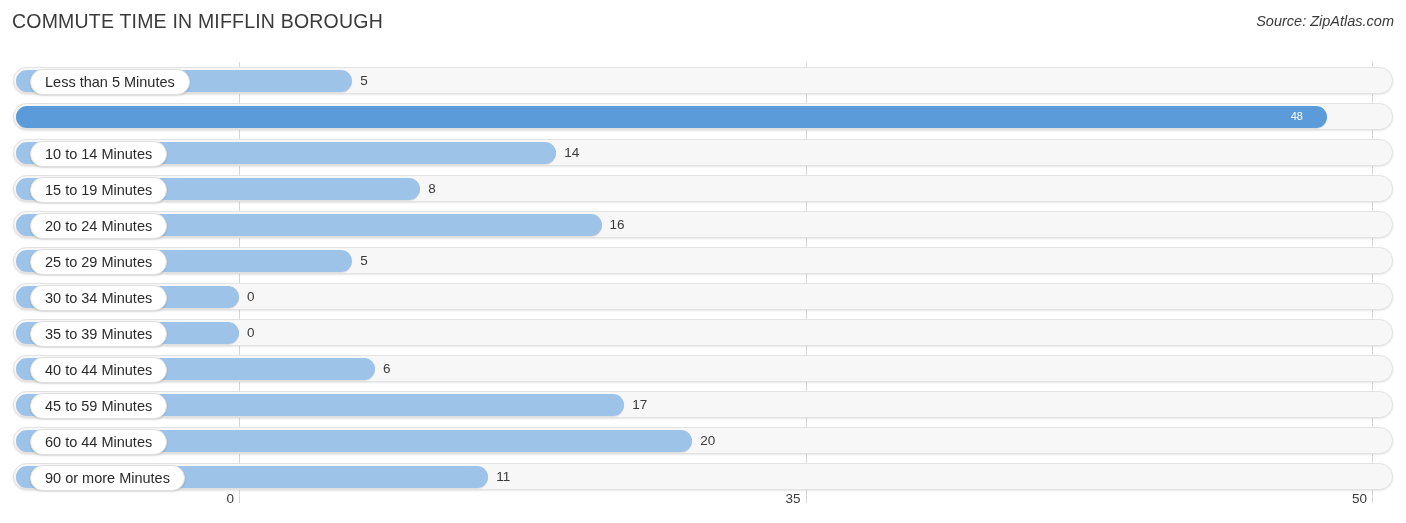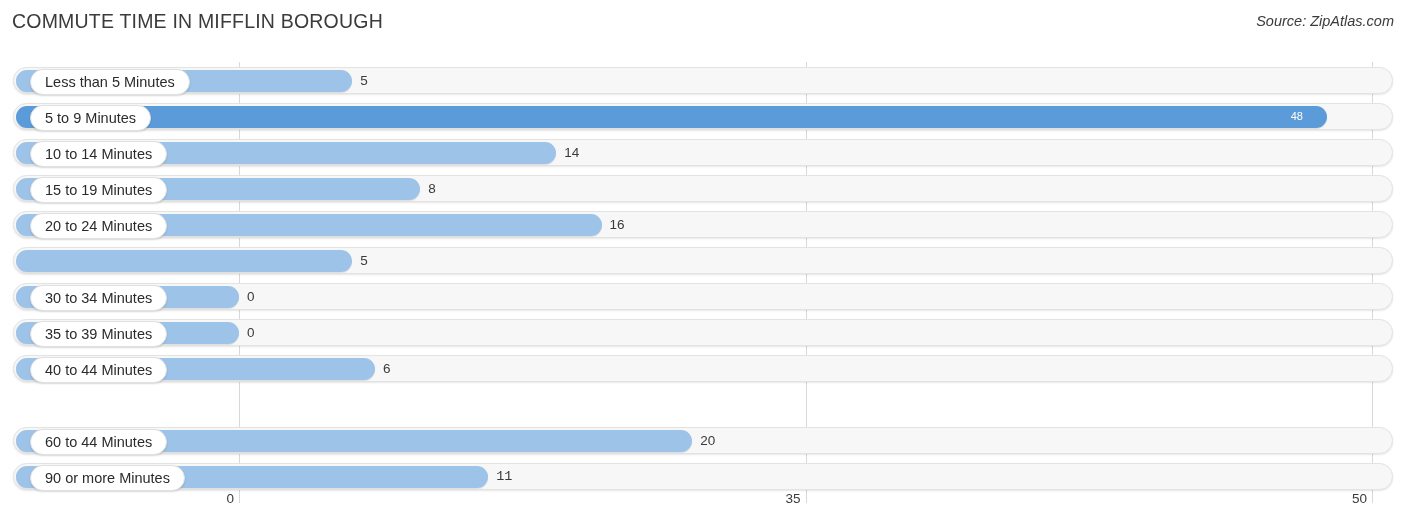--- a/index.html
+++ b/index.html
@@ -152,21 +152,20 @@
     <div class="gridline" style="left: 1372px;"></div>
     <div class="bar-row" style="top: 5px;">
       <div class="bar-track"></div>
       <div class="bar-fill" style="width: 336.3px;"></div>
       <div class="bar-label">Less than 5 Minutes</div>
       <div class="bar-value" style="left: 347.3px;">5</div>
     </div>
     <div class="bar-row highlight" style="top: 41px;">
       <div class="bar-track"></div>
       <div class="bar-fill" style="width: 1310.68px;"></div>
-      <div class="bar-label">5 to 9 Minutes</div>
       <div class="bar-value inside" style="left: 1277.68px;">48</div>
     </div>
     <div class="bar-row" style="top: 77px;">
       <div class="bar-track"></div>
       <div class="bar-fill" style="width: 540.24px;"></div>
       <div class="bar-label">10 to 14 Minutes</div>
       <div class="bar-value" style="left: 551.24px;">14</div>
     </div>
     <div class="bar-row" style="top: 113px;">
       <div class="bar-track"></div>
@@ -176,51 +175,58 @@
     </div>
     <div class="bar-row" style="top: 149px;">
       <div class="bar-track"></div>
       <div class="bar-fill" style="width: 585.56px;"></div>
       <div class="bar-label">20 to 24 Minutes</div>
       <div class="bar-value" style="left: 596.56px;">16</div>
     </div>
     <div class="bar-row" style="top: 185px;">
       <div class="bar-track"></div>
       <div class="bar-fill" style="width: 336.3px;"></div>
+      <div class="bar-label">25 to 29 Minutes</div>
       <div class="bar-value" style="left: 347.3px;">5</div>
     </div>
     <div class="bar-row" style="top: 221px; text-align: right;">
       <div class="bar-track"></div>
       <div class="bar-fill" style="width: 223px;"></div>
       <div class="bar-label">30 to 34 Minutes</div>
       <div class="bar-value" style="left: 234px;">0</div>
     </div>
     <div class="bar-row" style="top: 257px;">
       <div class="bar-track"></div>
       <div class="bar-fill" style="width: 223px;"></div>
       <div class="bar-label">35 to 39 Minutes</div>
       <div class="bar-value" style="left: 234px;">0</div>
     </div>
     <div class="bar-row" style="top: 293px;">
       <div class="bar-track"></div>
       <div class="bar-fill" style="width: 358.96px;"></div>
       <div class="bar-label">40 to 44 Minutes</div>
       <div class="bar-value" style="left: 369.96px;">6</div>
     </div>
+    <div class="bar-row" style="top: 329px;">
+      <div class="bar-track"></div>
+      <div class="bar-fill" style="width: 608.22px;"></div>
+      <div class="bar-label">45 to 59 Minutes</div>
+      <div class="bar-value" style="left: 619.22px;">17</div>
+    </div>
     <div class="bar-row" style="top: 365px;">
       <div class="bar-track"></div>
       <div class="bar-fill" style="width: 676.2px;"></div>
       <div class="bar-label">60 to 44 Minutes</div>
       <div class="bar-value" style="left: 687.2px;">20</div>
     </div>
     <div class="bar-row" style="top: 401px; text-align: right;">
       <div class="bar-track"></div>
       <div class="bar-fill" style="width: 472.26px;"></div>
       <div class="bar-label">90 or more Minutes</div>
-      <div class="bar-value" style="left: 483.26px; font-family: Liberation Mono, monospace;">11</div>
+      <div class="bar-value" style="left: 483.26px;">11</div>
     </div>
   </div>
 
 <div id="x-axis">
     <div class="tick-label" style="left: 234px;">0</div>
     <div class="tick-label" style="left: 800.5px;">35</div>
     <div class="tick-label" style="left: 1367px;">50</div>
   </div>
 
 </body></html>

